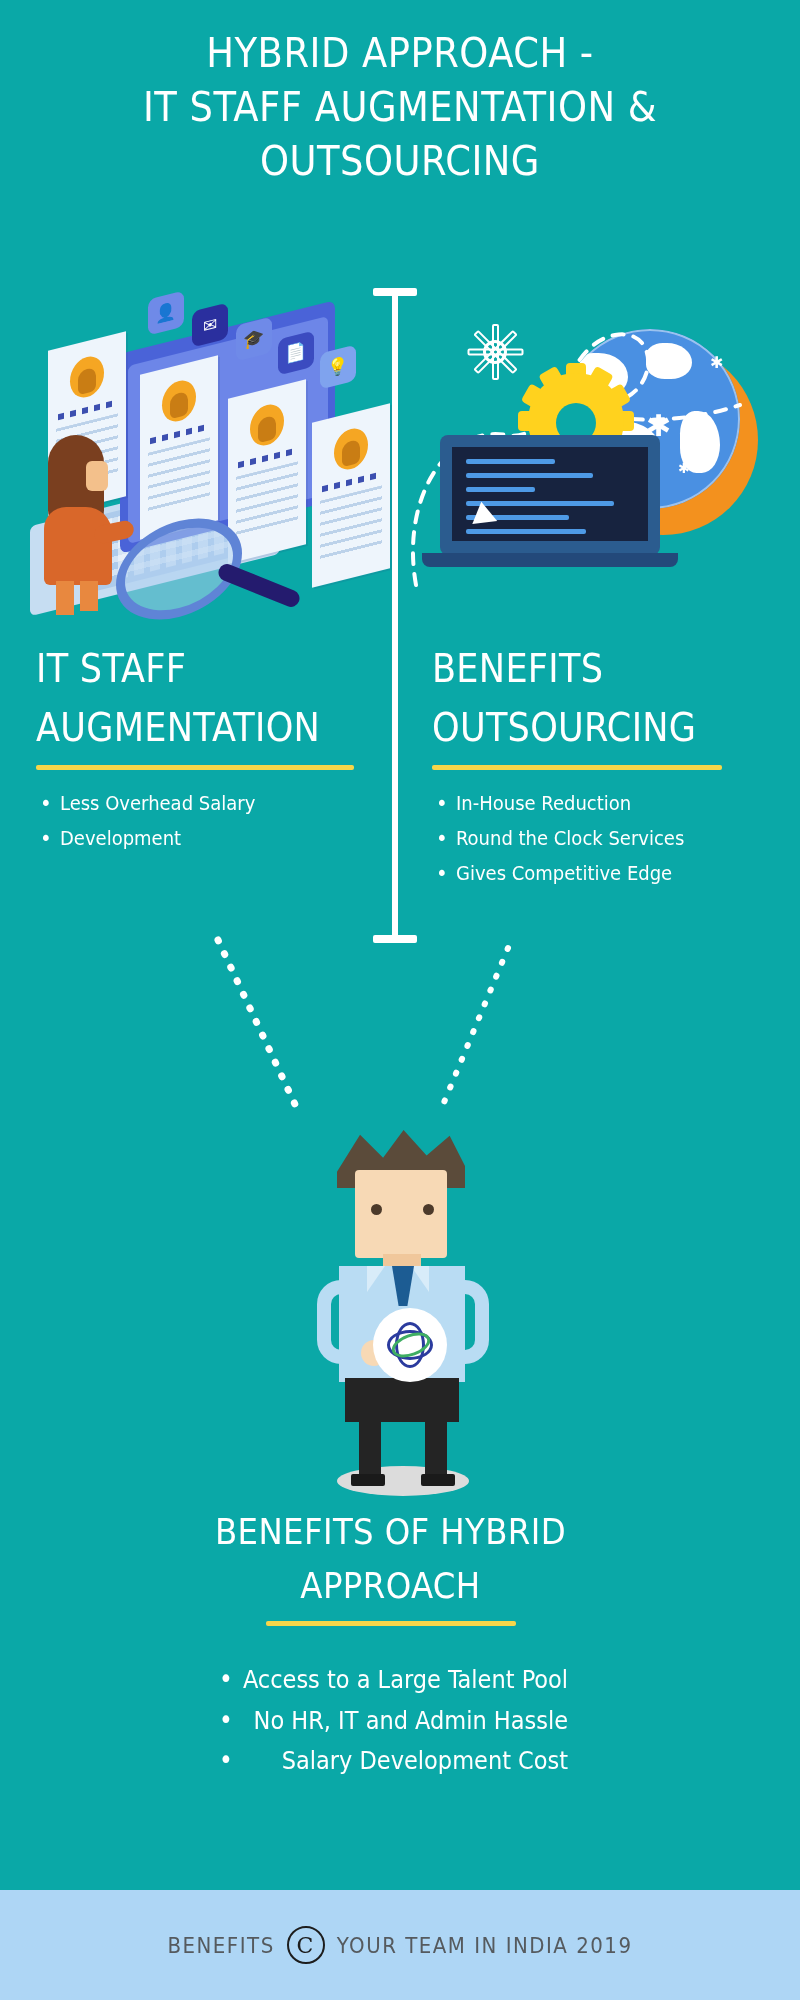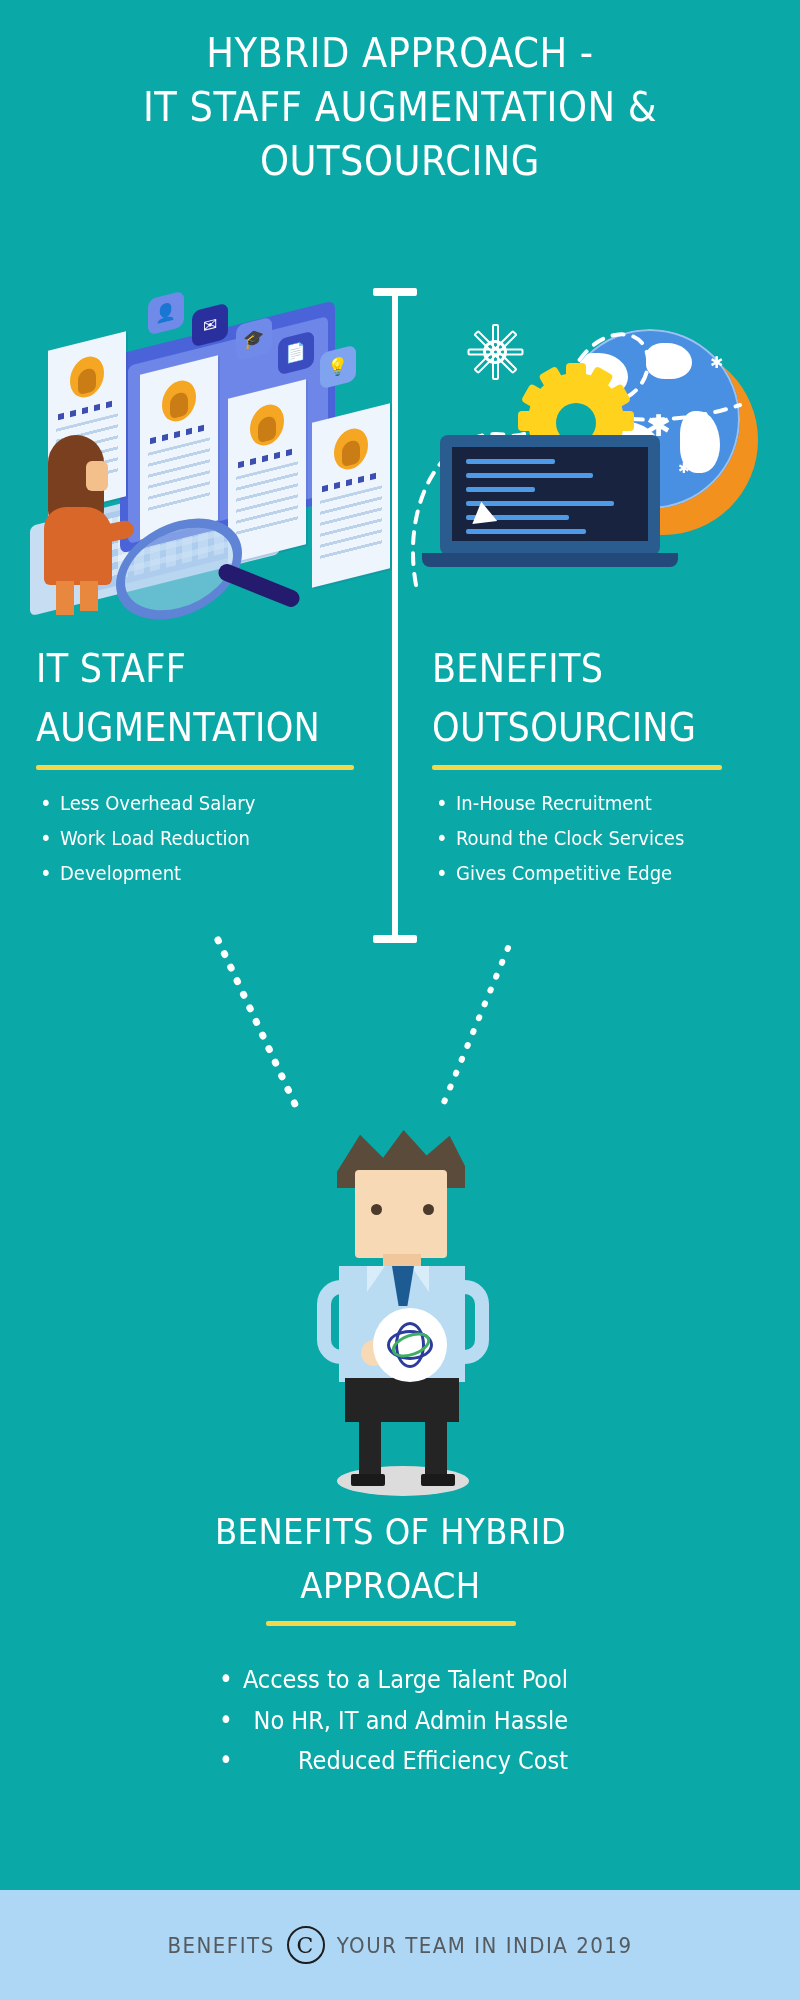--- a/index.html
+++ b/index.html
@@ -341,33 +341,32 @@
   </div>
 
   <div class="col col-left">
     <h2>
       <span>IT STAFF</span><br>
       <span>AUGMENTATION</span>
     </h2>
     <div class="rule rule-left"></div>
     <ul>
       <li>Less Overhead Salary</li>
-      <li>Work Load Reduction</li>
       <li>Development</li>
     </ul>
   </div>
 
   <div class="col col-right">
     <h2>
       <span>BENEFITS</span><br>
       <span>OUTSOURCING</span>
     </h2>
     <div class="rule rule-right"></div>
     <ul>
-      <li>In-House Recruitment</li>
+      <li>In-House Reduction</li>
       <li>Round the Clock Services</li>
       <li>Gives Competitive Edge</li>
     </ul>
   </div>
 
   <svg style="position:absolute;left:0;top:930px;width:800px;height:220px;" viewBox="0 0 800 220">
     <path d="M218 10 L300 185" fill="none" stroke="#ffffff" stroke-width="7" stroke-linecap="round" stroke-dasharray="1 14"></path>
     <path d="M508 18 L440 182" fill="none" stroke="#ffffff" stroke-width="6" stroke-linecap="round" stroke-dasharray="1 14"></path>
   </svg>
 
@@ -400,21 +399,21 @@
 
   <div class="bottom">
     <h2>
       <span>BENEFITS OF HYBRID</span><br>
       <span>APPROACH</span>
     </h2>
     <div class="rule"></div>
     <ul>
       <li>Access to a Large Talent Pool</li>
       <li>No HR, IT and Admin Hassle</li>
-      <li>Reduced Efficiency Cost</li>
+      <li>Salary Development Cost</li>
     </ul>
   </div>
 
   <div class="footer">
     <span>BENEFITS</span>
     <span class="copy-mark">C</span>
     <span>YOUR TEAM IN INDIA 2019</span>
   </div>
 
 </div>

